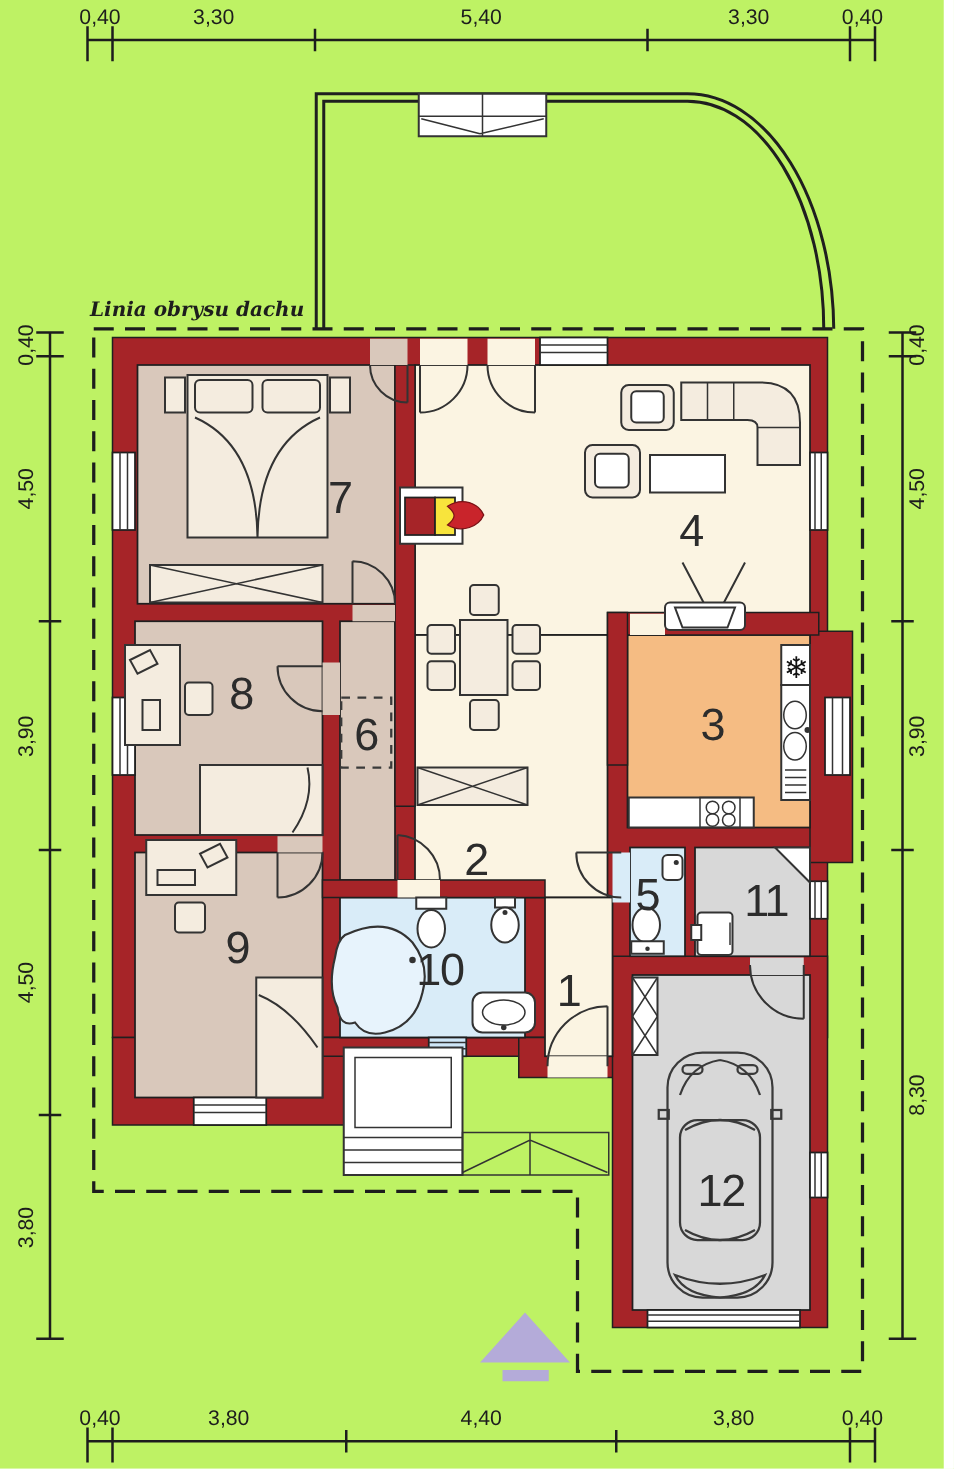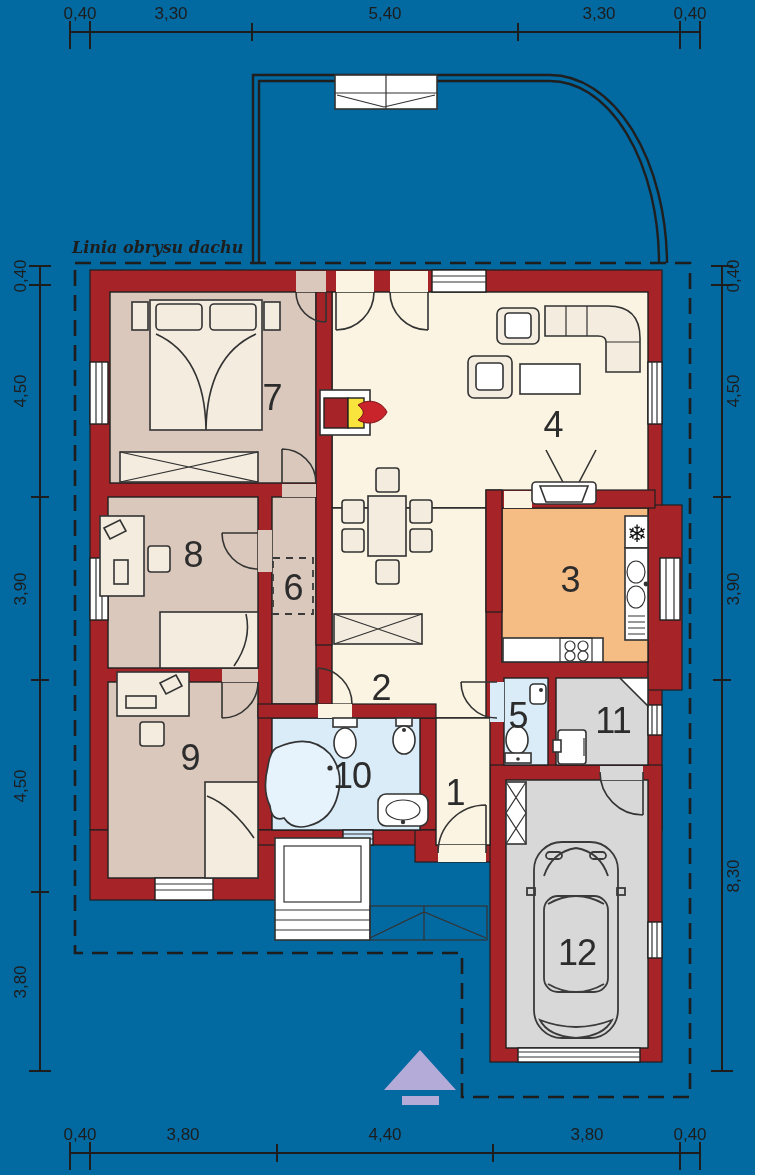--- a/index.html
+++ b/index.html
@@ -1,16 +1,16 @@
 <!DOCTYPE html>
 <html><head>
 <meta charset="utf-8">
 <style>
   html,body{margin:0;padding:0;background:#ffffff;}
-  .stage{position:relative;width:755px;height:1175px;background:#0369a1;font-family:"Liberation Sans",sans-serif;}
+  .stage{position:relative;width:755px;height:1175px;background:#bef264;font-family:"Liberation Sans",sans-serif;}
   svg{display:block;}
   .dimline{stroke:#1d1d1d;stroke-width:2;fill:none;}
   .dimtick{stroke:#1d1d1d;stroke-width:2;fill:none;}
   .dimtext{font-family:"Liberation Sans",sans-serif;font-size:17px;fill:#1d1d1d;}
   .rooflabel{font-family:"DejaVu Serif",serif;font-style:italic;font-weight:bold;font-size:16px;fill:#1d1d1d;}
   .roomnum{font-family:"Liberation Sans",sans-serif;font-size:36px;fill:#2c2c2c;letter-spacing:-1px;}
   .wall{fill:#a62428;stroke:#1f1f1f;stroke-width:1.2;}
   .floor-tan{fill:#d9c8bb;stroke:#1f1f1f;stroke-width:1.4;}
   .floor-cream{fill:#fbf4e2;stroke:#1f1f1f;stroke-width:1.4;}
   .floor-orange{fill:#f5bc83;stroke:#1f1f1f;stroke-width:1.4;}

